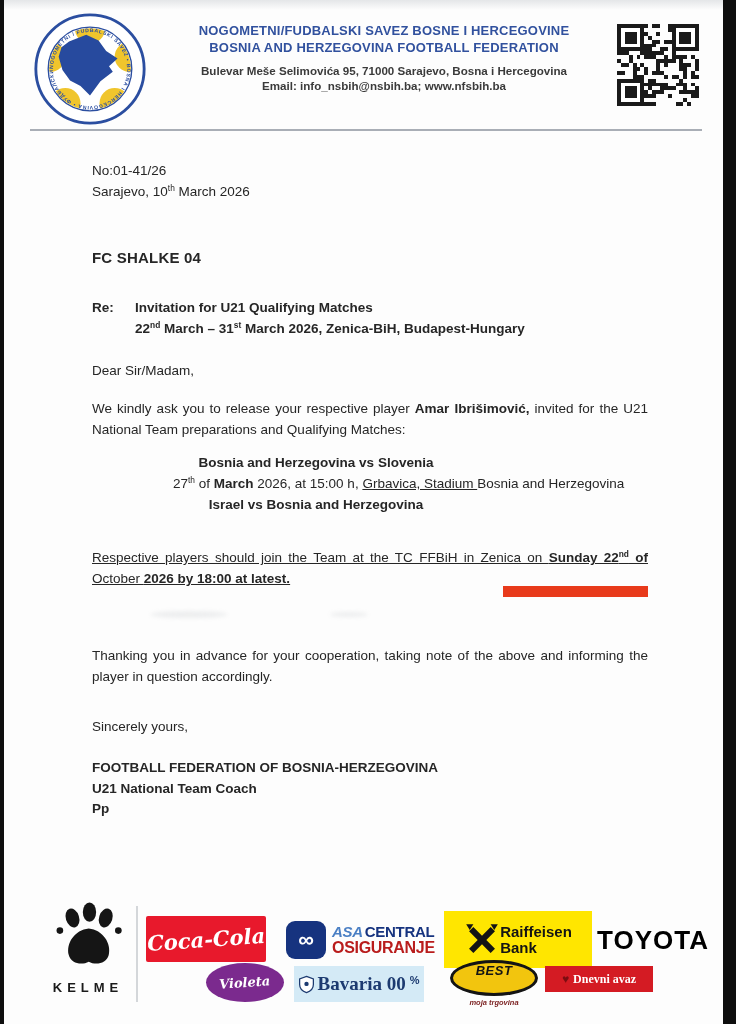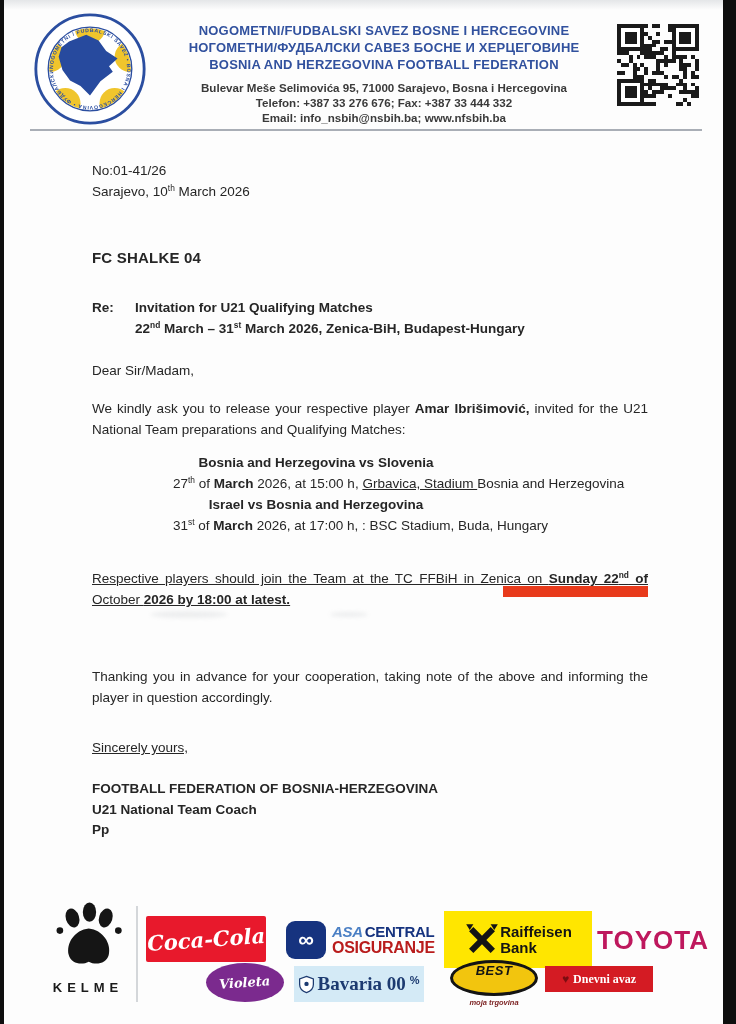--- a/index.html
+++ b/index.html
@@ -31,21 +31,21 @@
   .re-row{margin-top:29px;display:flex;}
   .re-label{width:43px;font-weight:bold;flex:none;}
   .re-body{font-weight:bold;}
   .salutation{margin-top:21px !important;}
   .intro{margin-top:17px !important;text-align:justify;}
   .matches{margin-top:12px;}
   .match-title{width:448px;text-align:center;font-weight:bold;}
   .match-detail{margin-left:81px !important;}
   .join-note{margin-top:32px !important;text-align:justify;text-decoration:underline;}
   .thanks{margin-top:56px !important;text-align:justify;}
-  .sincerely{margin-top:29px !important;text-decoration:underline;}
+  .sincerely{margin-top:29px !important;}
   .signature{margin-top:21px;font-weight:bold;line-height:20.5px;}
 
   .red-bar{position:absolute;left:503px;top:586px;width:145px;height:11px;background:#e83a1b;z-index:3;}
   .smudge{position:absolute;background:#9aa0a6;opacity:.16;filter:blur(2px);border-radius:50%;}
   .smudge1{left:150px;top:611px;width:78px;height:7px;}
   .smudge2{left:330px;top:612px;width:38px;height:5px;}
 
   
   .sponsor{position:absolute;display:flex;align-items:center;justify-content:center;}
   .kelme{left:36px;top:900px;width:104px;flex-direction:column;}
@@ -63,21 +63,21 @@
   .asa-lines{display:flex;flex-direction:column;line-height:16px;}
   .asa-l1{font-size:15px;font-weight:900;color:#16337f;letter-spacing:-.3px;}
   .asa-l1 .asa-it{color:#4a7fc4;font-style:italic;margin-right:2px;}
   .asa-l2{font-size:16px;font-weight:900;color:#b91c1c;letter-spacing:-.3px;}
 
   .raiff{left:444px;top:911px;width:148px;height:57px;background:#ffe600;}
   .raiff svg{width:36px;height:36px;}
   .raiff-text{font-size:15px;font-weight:800;color:#141414;line-height:16px;}
 
   .toyota{left:597px;top:922px;width:112px;height:36px;}
-  .toyota span{color:#be185d;font-size:26px;font-weight:900;letter-spacing:1px;}
+  .toyota span{color:#000000;font-size:26px;font-weight:900;letter-spacing:1px;}
 
   .violeta{left:206px;top:963px;width:78px;height:39px;background:#7b2a8e;border-radius:50%;}
   .violeta span{font-family:"DejaVu Serif",serif;font-style:italic;font-weight:bold;
                 color:#fff;font-size:13px;transform:rotate(-4deg);}
 
   .bavaria{left:294px;top:966px;width:130px;height:36px;background:#d4eaf6;gap:4px;}
   .bavaria-text{font-family:"Liberation Serif",serif;font-weight:bold;color:#1c3a70;font-size:19px;}
   .bavaria-pct{font-size:11px;color:#1c3a70;font-weight:bold;align-self:flex-start;margin-top:8px;}
 
   .best{left:452px;top:960px;width:84px;flex-direction:column;}
@@ -117,25 +117,23 @@
         <path d="M38,31 L56,24 L69,30 L77,41 L89,49 L80,57 L84,63 L71,73 L60,88 L50,78 L39,72 L31,61 L27,47 L30,37 Z" fill="#274a9e"></path>
       </g>
       <text font-size="5.4" font-weight="bold" fill="#2b4ea0" letter-spacing="0.8" font-family="Liberation Sans, sans-serif">
         <textPath href="#ringPath">NOGOMETNI / FUDBALSKI SAVEZ • BOSNA I HERCEGOVINA • ФУДБАЛСКИ САВЕЗ</textPath>
       </text>
     </svg>
   </div>
 
   <div class="header-text">
     <div class="org-line">NOGOMETNI/FUDBALSKI SAVEZ BOSNE I HERCEGOVINE</div>
-    <div class="org-line">НОГОМЕТНИ/ФУДБАЛСКИ САВЕЗ БОСНЕ И ХЕРЦЕГОВИНЕ</div>
     <div class="org-line">BOSNIA AND HERZEGOVINA FOOTBALL FEDERATION</div>
     <div class="contact">
       <div>Bulevar Meše Selimovića 95, 71000 Sarajevo, Bosna i Hercegovina</div>
-      <div>Telefon: +387 33 276 676; Fax: +387 33 444 332</div>
       <div>Email: info_nsbih@nsbih.ba; www.nfsbih.ba</div>
     </div>
   </div>
 
   <div class="qr-box">
     <svg id="qr-svg" viewBox="0 0 21 21" fill="#1a1a1a">
         <rect x="0" y="0" width="7" height="7"></rect>
         <rect x="1" y="1" width="5" height="5" fill="#fff"></rect>
         <rect x="2" y="2" width="3" height="3" fill="#1a1a1a"></rect>
         <rect x="14" y="0" width="7" height="7"></rect>
@@ -292,21 +290,20 @@
     </div>
 
     <p class="salutation">Dear Sir/Madam,</p>
 
     <p class="intro"><span>We kindly ask you to release your respective player </span><span class="b">Amar Ibrišimović,</span><span>  invited for the U21 National Team preparations and Qualifying Matches:</span></p>
 
     <div class="matches">
       <p class="match-title">Bosnia and Herzegovina vs Slovenia</p>
       <p class="match-detail"><span>27</span><sup class="ss">th</sup><span> of </span><span class="b">March</span><span> 2026, at 15:00 h, </span><span class="u">Grbavica, Stadium </span><span>Bosnia and Herzegovina</span></p>
       <p class="match-title">Israel vs Bosnia and Herzegovina</p>
-      <p class="match-detail"><span>31</span><sup class="ss">st</sup><span> of </span><span class="b">March</span><span> 2026, at 17:00 h, : BSC Stadium, Buda, Hungary</span></p>
     </div>
 
     <p class="join-note"><span>Respective players should join the Team at the TC FFBiH in Zenica on </span><span class="b">Sunday 22</span><sup class="ss b">nd</sup><span class="b"> of </span><span>October </span><span class="b">2026 by 18:00 at latest.</span></p>
 
     <p class="thanks">Thanking you in advance for your cooperation, taking note of the above and informing the player in question accordingly.</p>
     <p class="sincerely">Sincerely yours,</p>
 
     <div class="signature">
       <div>FOOTBALL FEDERATION OF BOSNIA-HERZEGOVINA</div>
       <div>U21 National Team Coach</div>

